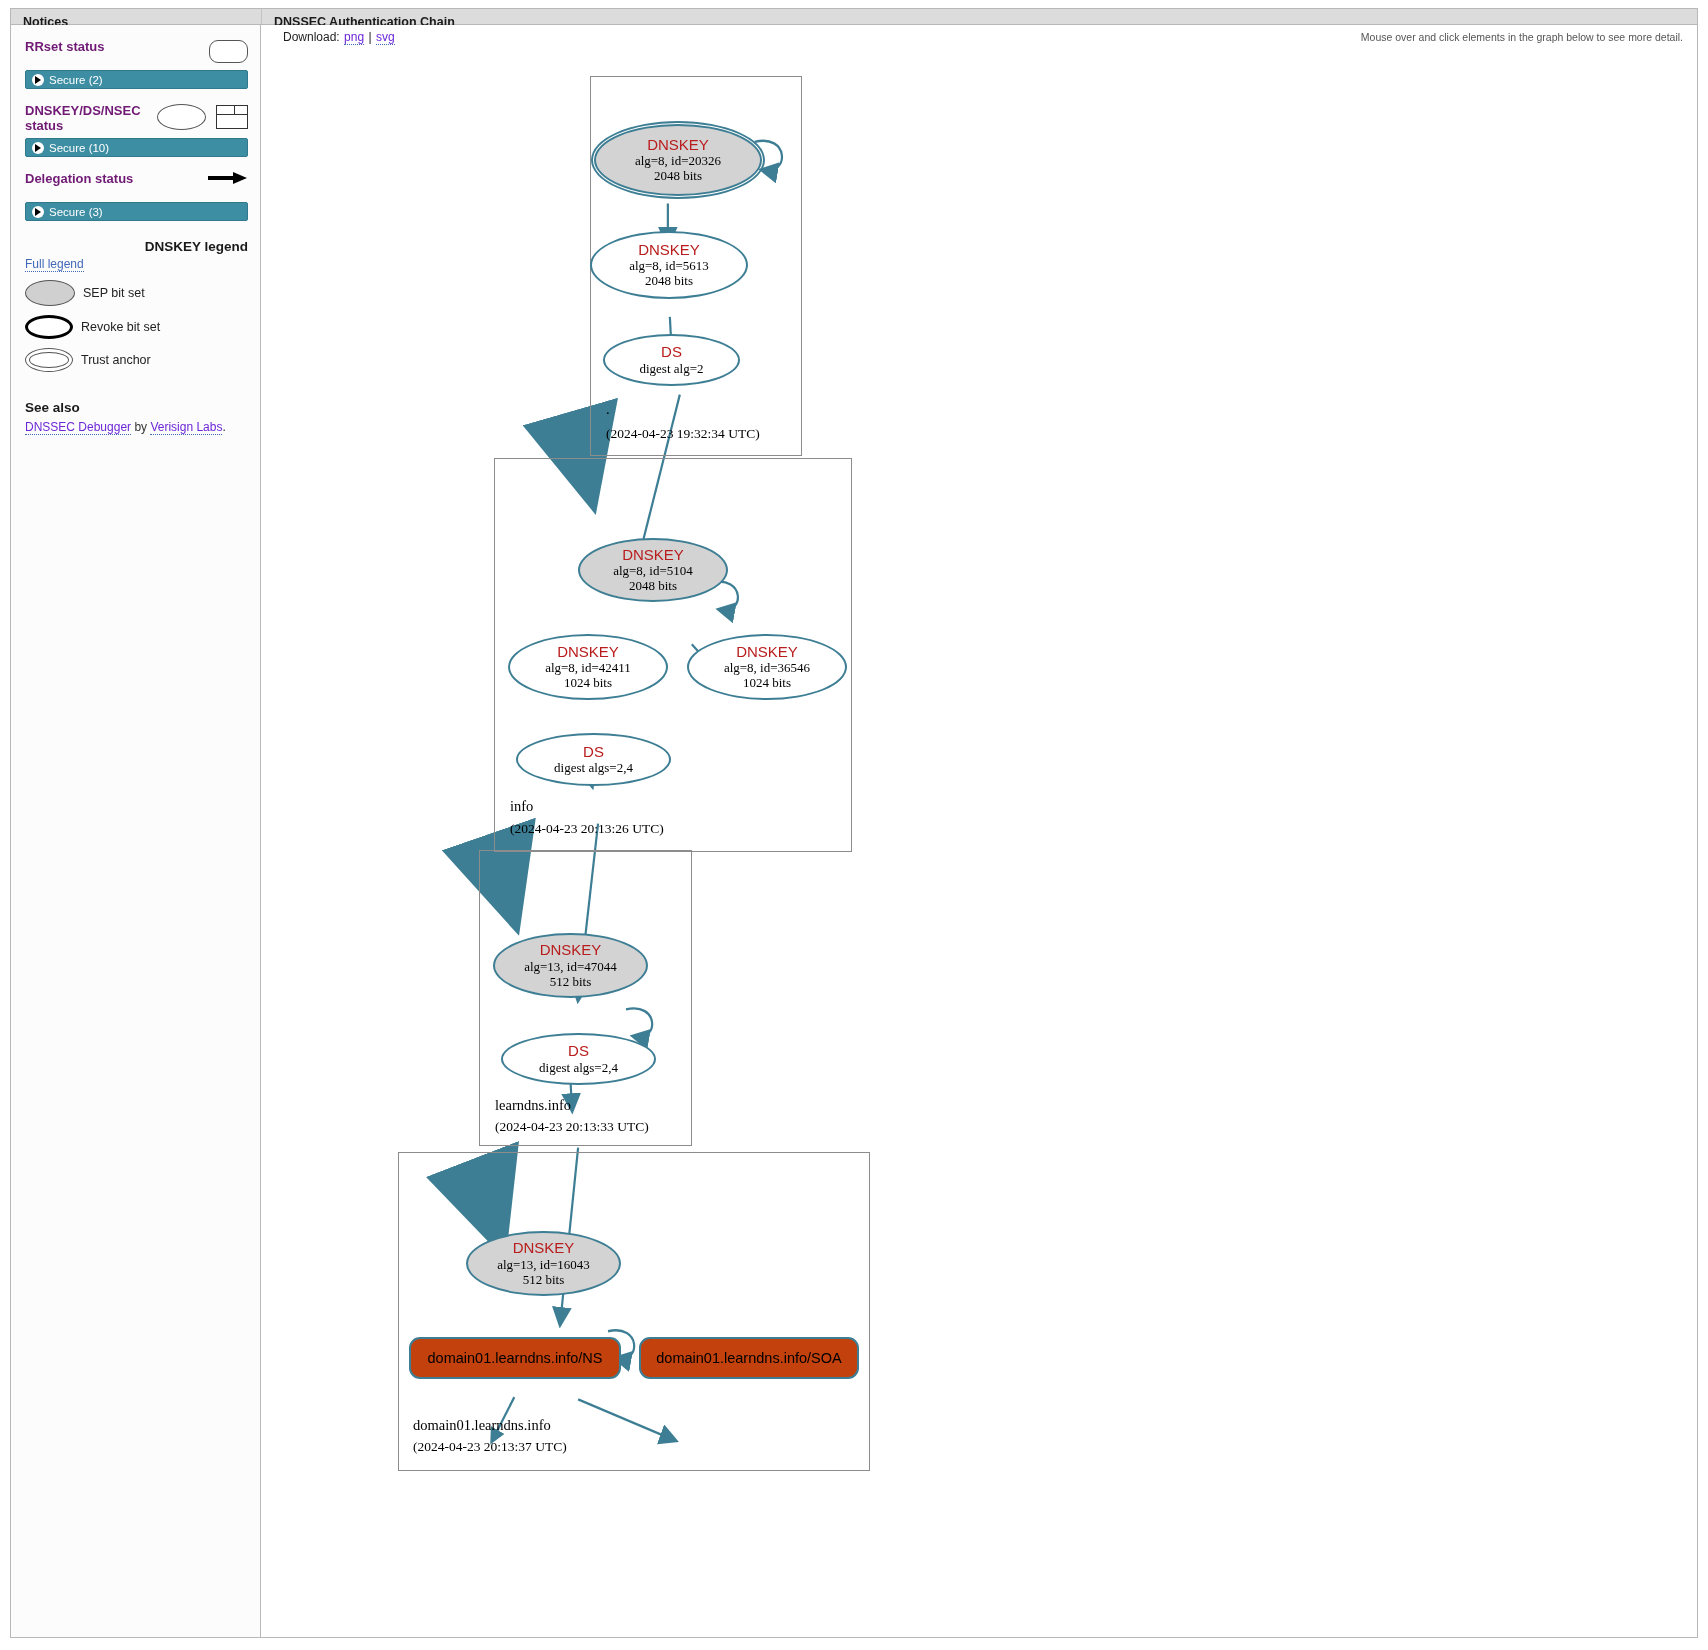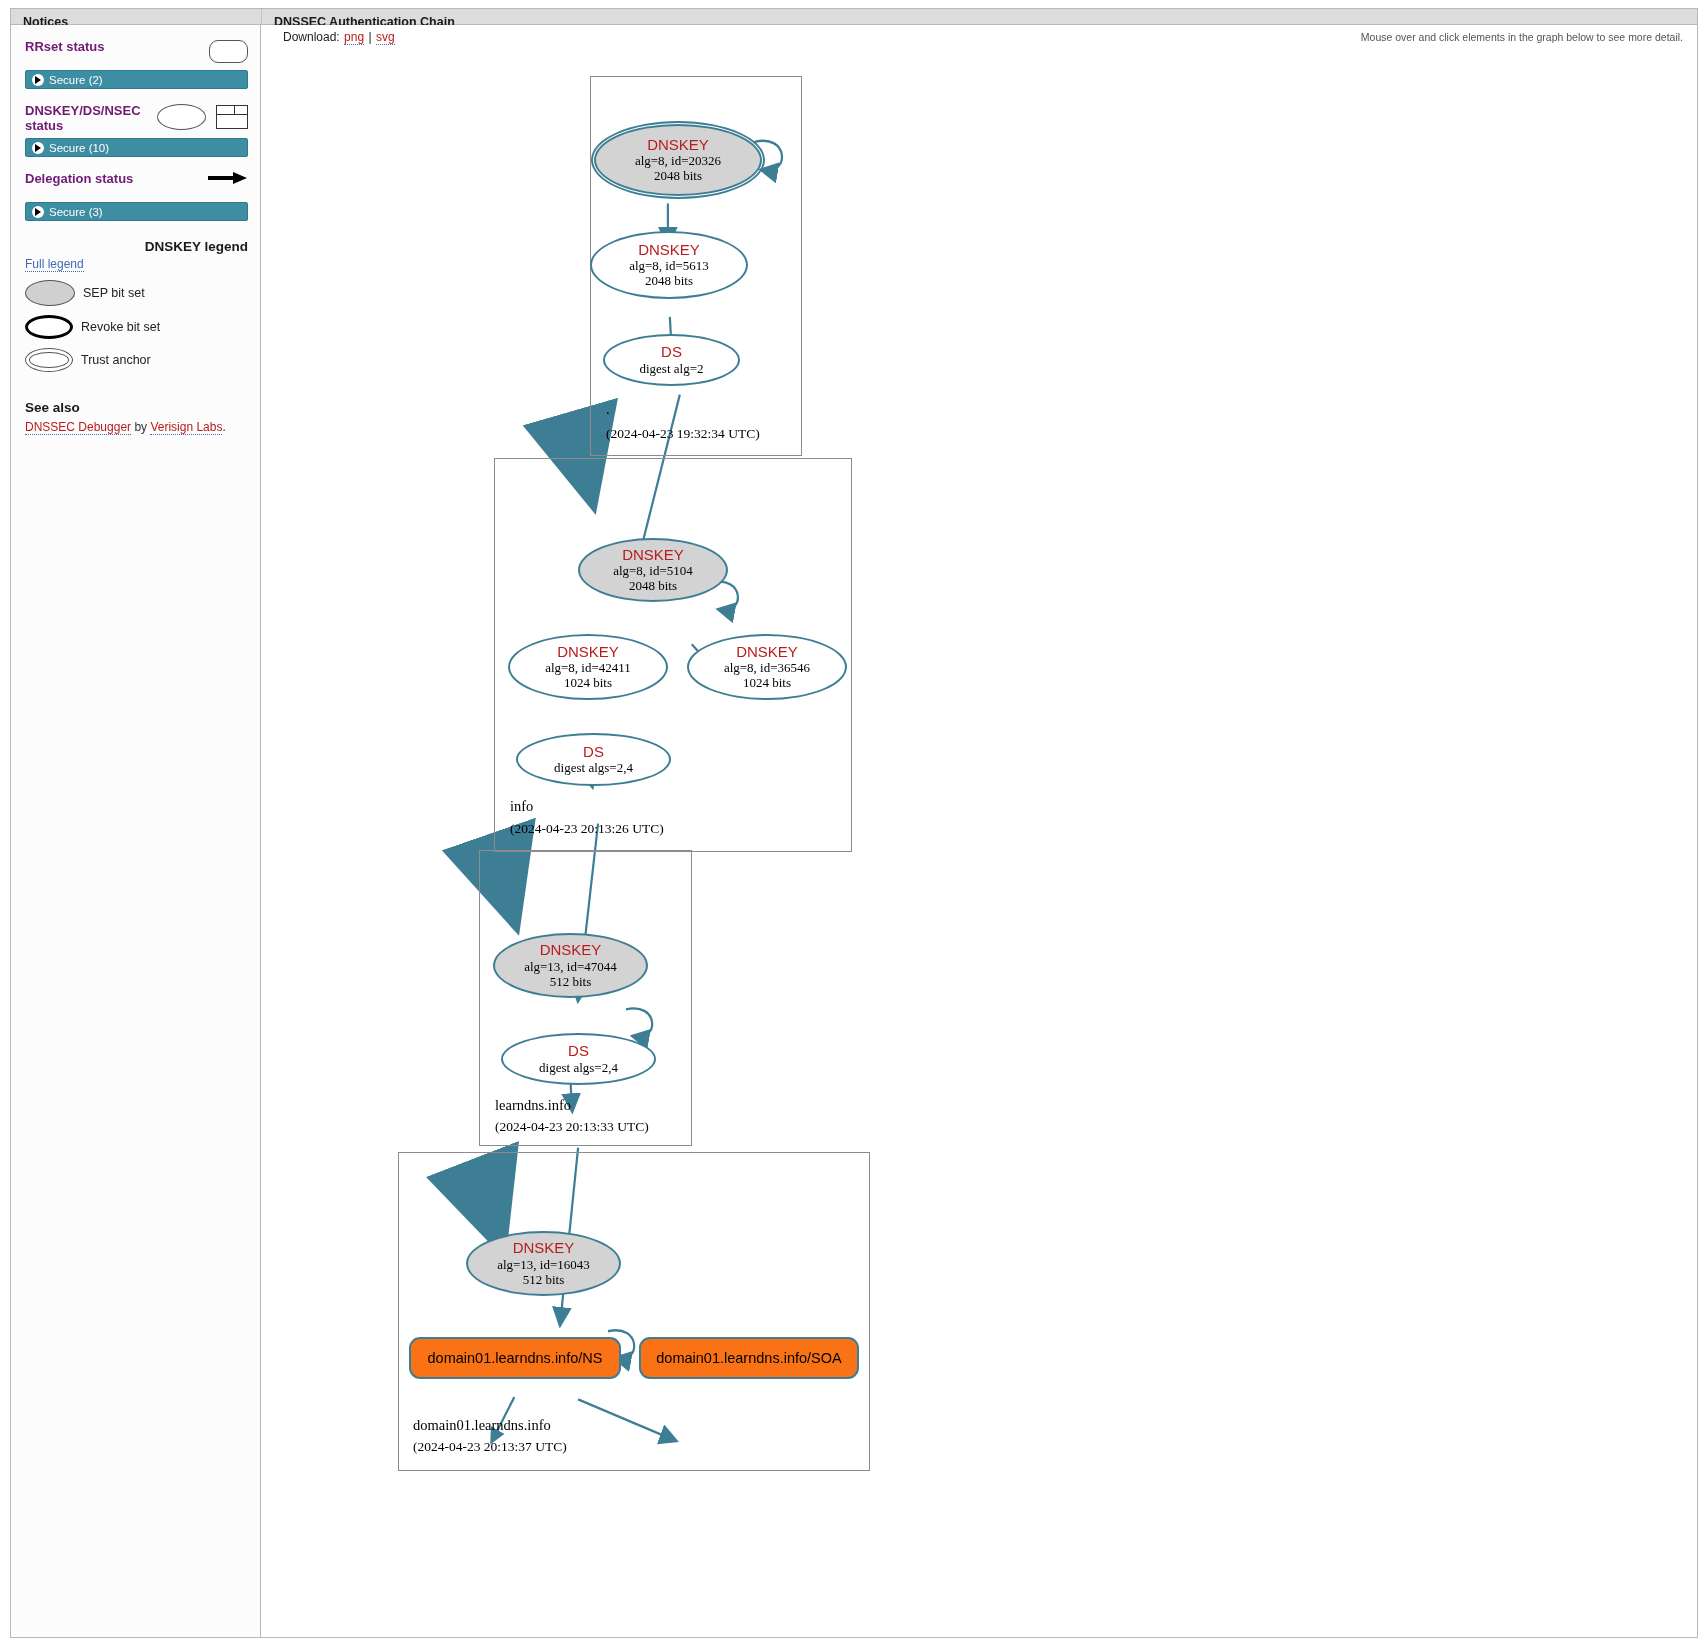--- a/index.html
+++ b/index.html
@@ -125,21 +125,21 @@
     width:48px;height:24px;border-radius:50%;background:#fff;border:1.2px solid #555;
     position:relative;box-sizing:border-box;
   }
   .lg-anchor:after{
     content:"";position:absolute;left:3px;top:3px;right:3px;bottom:3px;
     border:1.2px solid #555;border-radius:50%;
   }
   .legend-row span{font-size:12.5px;color:#222;}
   .see-also-title{font-weight:bold;font-size:13.5px;margin:28px 0 5px 0;color:#1a1a1a;}
   .see-also-line{font-size:12px;color:#333;}
-  .link-dotted{color:#b91c1c;border-bottom:1px dotted #4169b8;cursor:pointer;}
+  .link-dotted{color:#6d28d9;border-bottom:1px dotted #4169b8;cursor:pointer;}
   
   .main{
     flex:1 1 auto;position:relative;min-width:0;background:#ffffff;
   }
   .toolrow{
     position:absolute;left:0;right:0;top:0;height:24px;
     font-size:12px;color:#222;
   }
   .download{position:absolute;left:22px;top:5px;}
   .download .link-dotted{margin:0 1px;}
@@ -170,21 +170,21 @@
   }
   .ell{
     border:2px solid #3d7e94;border-radius:50%;background:#ffffff;
   }
   .ell.sep{background:#d3d3d3;}
   .ell.anchor:after{
     content:"";position:absolute;left:-5px;top:-5px;right:-5px;bottom:-5px;
     border:2px solid #3d7e94;border-radius:50%;
   }
   .rrset{
-    border:2px solid #3d7e94;border-radius:11px;background:#f97316;
+    border:2px solid #3d7e94;border-radius:11px;background:#c2410c;
     padding:0 14px;
   }
   .n-title{font-family:"Liberation Sans",sans-serif;font-size:15px;color:#b91c1c;line-height:1.08;}
   .n-sub{font-family:"Liberation Serif",serif;font-size:13px;color:#000;line-height:1.16;}
   .n-rrset-label{font-family:"Liberation Sans",sans-serif;font-size:14.5px;color:#000;white-space:nowrap;}
   .nstack{display:flex;flex-direction:column;align-items:center;justify-content:center;position:relative;z-index:2;}
   svg.edges{position:absolute;left:0;top:0;width:100%;height:100%;pointer-events:none;}
 </style>
 </head>
 <body>

